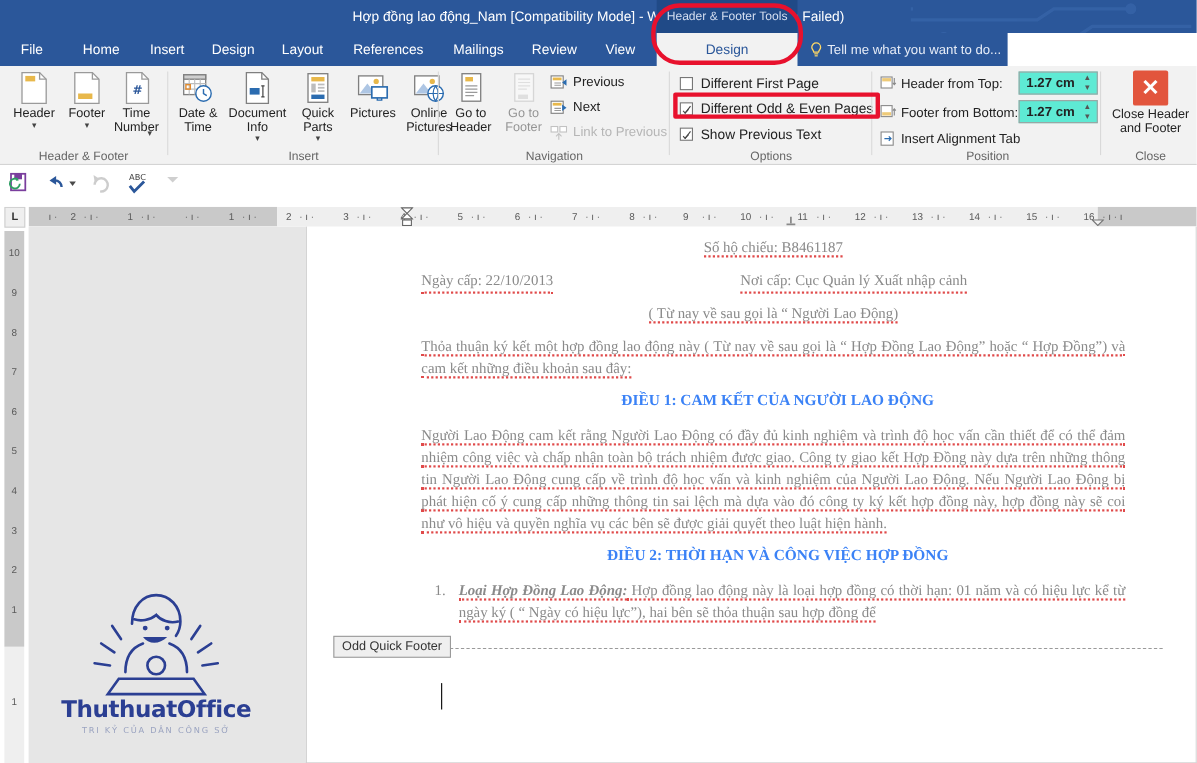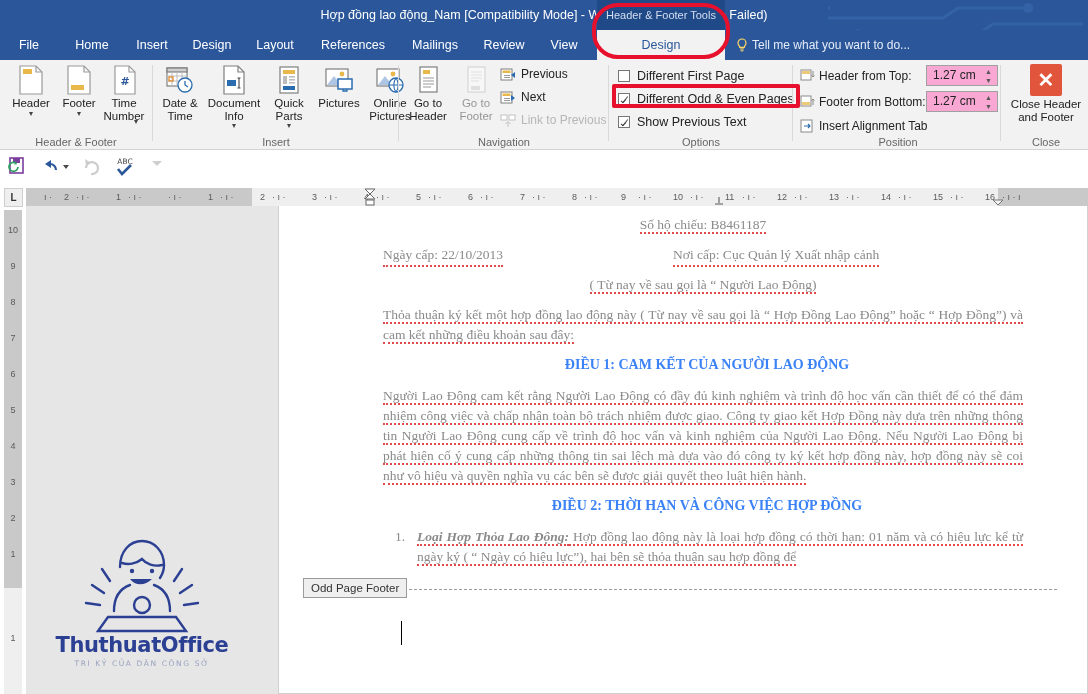--- a/index.html
+++ b/index.html
@@ -25,21 +25,21 @@
   }
   
   .ctx-label {
     position: absolute; left: 597px; top: 0px; width: 128px; height: 30px;
     line-height: 30px; text-align: center; color: #d4def0; font-size: 11px;
     background: #204a87; white-space: nowrap;
   }
 
   
   .tabstrip {
-    position: absolute; left: 0; top: 30px; width: 1088px; height: 30px;
+    position: absolute; left: 0; top: 30px; width: 916px; height: 30px;
     background: #2b579a;
   }
   .tab {
     position: absolute; top: 0; height: 30px; line-height: 30px;
     color: #ffffff; font-size: 12.5px; text-align: center; white-space: nowrap;
     cursor: default;
   }
   .tab.active {
     background: #f2f2f2; color: #2b579a;
   }
@@ -105,23 +105,23 @@
     transform: rotate(-45deg);
   }
   .chkbox.on::before {
     content: ""; position: absolute; left: 4px; top: 1px; width: 2px; height: 8px;
     border-right: 1.6px solid #444;
     transform: rotate(38deg);
   }
 
   .posrow { position: absolute; font-size: 12px; color: #222; white-space: nowrap; height: 20px; line-height: 20px; }
   .spin {
-    position: absolute; width: 72px; height: 21px; background: #f9a8d4;
+    position: absolute; width: 72px; height: 21px; background: #5eead4;
     border: 1px solid #a0a0a0; font-size: 12px; color: #222;
-    line-height: 19px; padding-left: 6px;
+    line-height: 19px; padding-left: 6px; font-weight: bold;
   }
   .spin-arrows {
     position: absolute; right: 3px; top: 1px; width: 11px; height: 18px;
     font-size: 7px; color: #555; line-height: 9px; text-align: center;
   }
 
   .closebtn { position: absolute; top: 4px; width: 96px; height: 78px; text-align: center; }
   .closebtn .xbox {
     width: 32px; height: 32px; margin: 0 auto 2px auto; background: #e2553d;
     color: #fff; font-size: 20px; font-weight: bold; line-height: 32px;
@@ -615,22 +615,22 @@
 
         <p class="h">ĐIỀU 1: CAM KẾT CỦA NGƯỜI LAO ĐỘNG</p>
 
         <p class="just">
           <span class="spell">Người Lao Động cam kết rằng Người Lao Động có đầy đủ kinh nghiệm và trình độ học vấn cần thiết để có thể đảm nhiệm công việc và chấp nhận toàn bộ trách nhiệm được giao. Công ty giao kết Hợp Đồng này dựa trên những thông tin Người Lao Động cung cấp về trình độ học vấn và kinh nghiệm của Người Lao Động. Nếu Người Lao Động bị phát hiện cố ý cung cấp những thông tin sai lệch mà dựa vào đó công ty ký kết hợp đồng này, hợp đồng này sẽ coi như vô hiệu và quyền nghĩa vụ các bên sẽ được giải quyết theo luật hiện hành.</span>
         </p>
 
         <p class="h">ĐIỀU 2: THỜI HẠN VÀ CÔNG VIỆC HỢP ĐỒNG</p>
 
         <p class="just numitem">
-          <span class="num">1.</span><span class="ital spell">Loại Hợp Thỏa Lao Động:</span><span class="spell"> Hợp đồng lao động này là loại hợp đồng có thời hạn: 01 năm và có hiệu lực kể từ ngày ký ( “ Ngày có hiệu lực”), hai bên sẽ thỏa thuận sau hợp đồng để</span>
+          <span class="num">1.</span><span class="ital spell">Loại Hợp Đồng Lao Động:</span><span class="spell"> Hợp đồng lao động này là loại hợp đồng có thời hạn: 01 năm và có hiệu lực kể từ ngày ký ( “ Ngày có hiệu lực”), hai bên sẽ thỏa thuận sau hợp đồng để</span>
         </p>
       </div>
 
       <div class="footer-divider"></div>
-      <div class="footer-tag">Odd Page Footer</div>
+      <div class="footer-tag">Odd Quick Footer</div>
       <div class="caret"></div>
     </div>
   </div>
 </div>
 
 </body></html>

